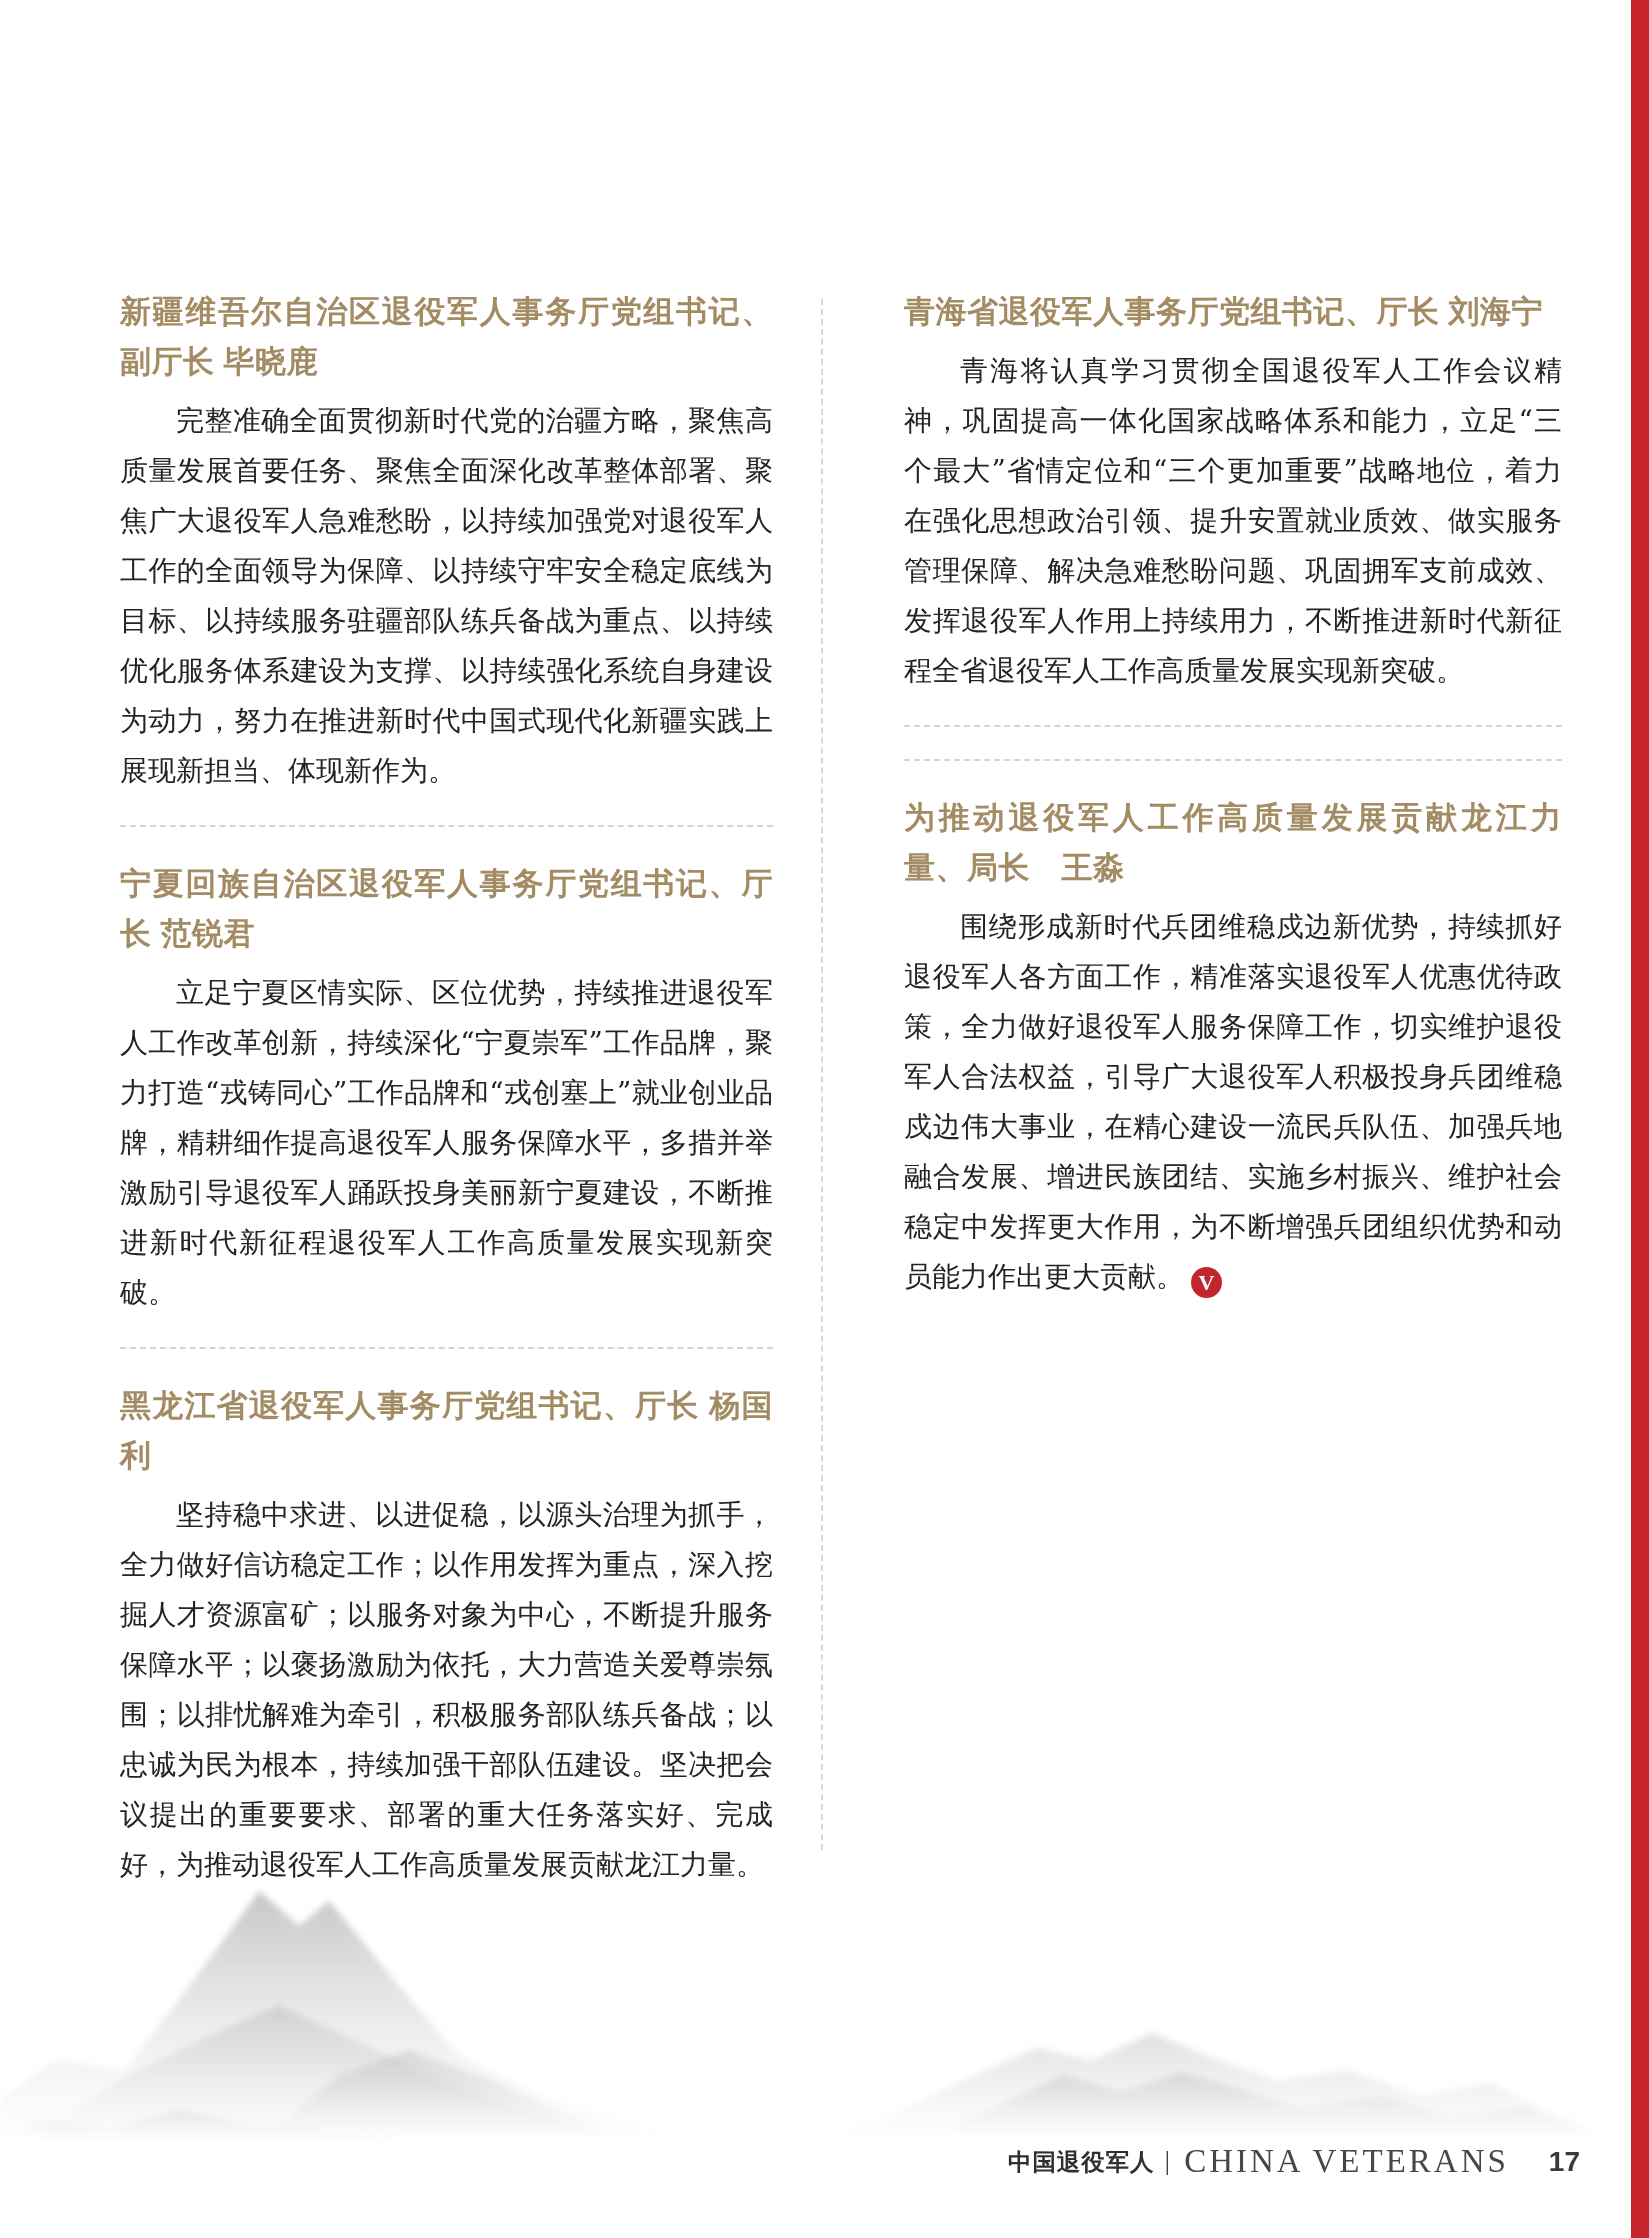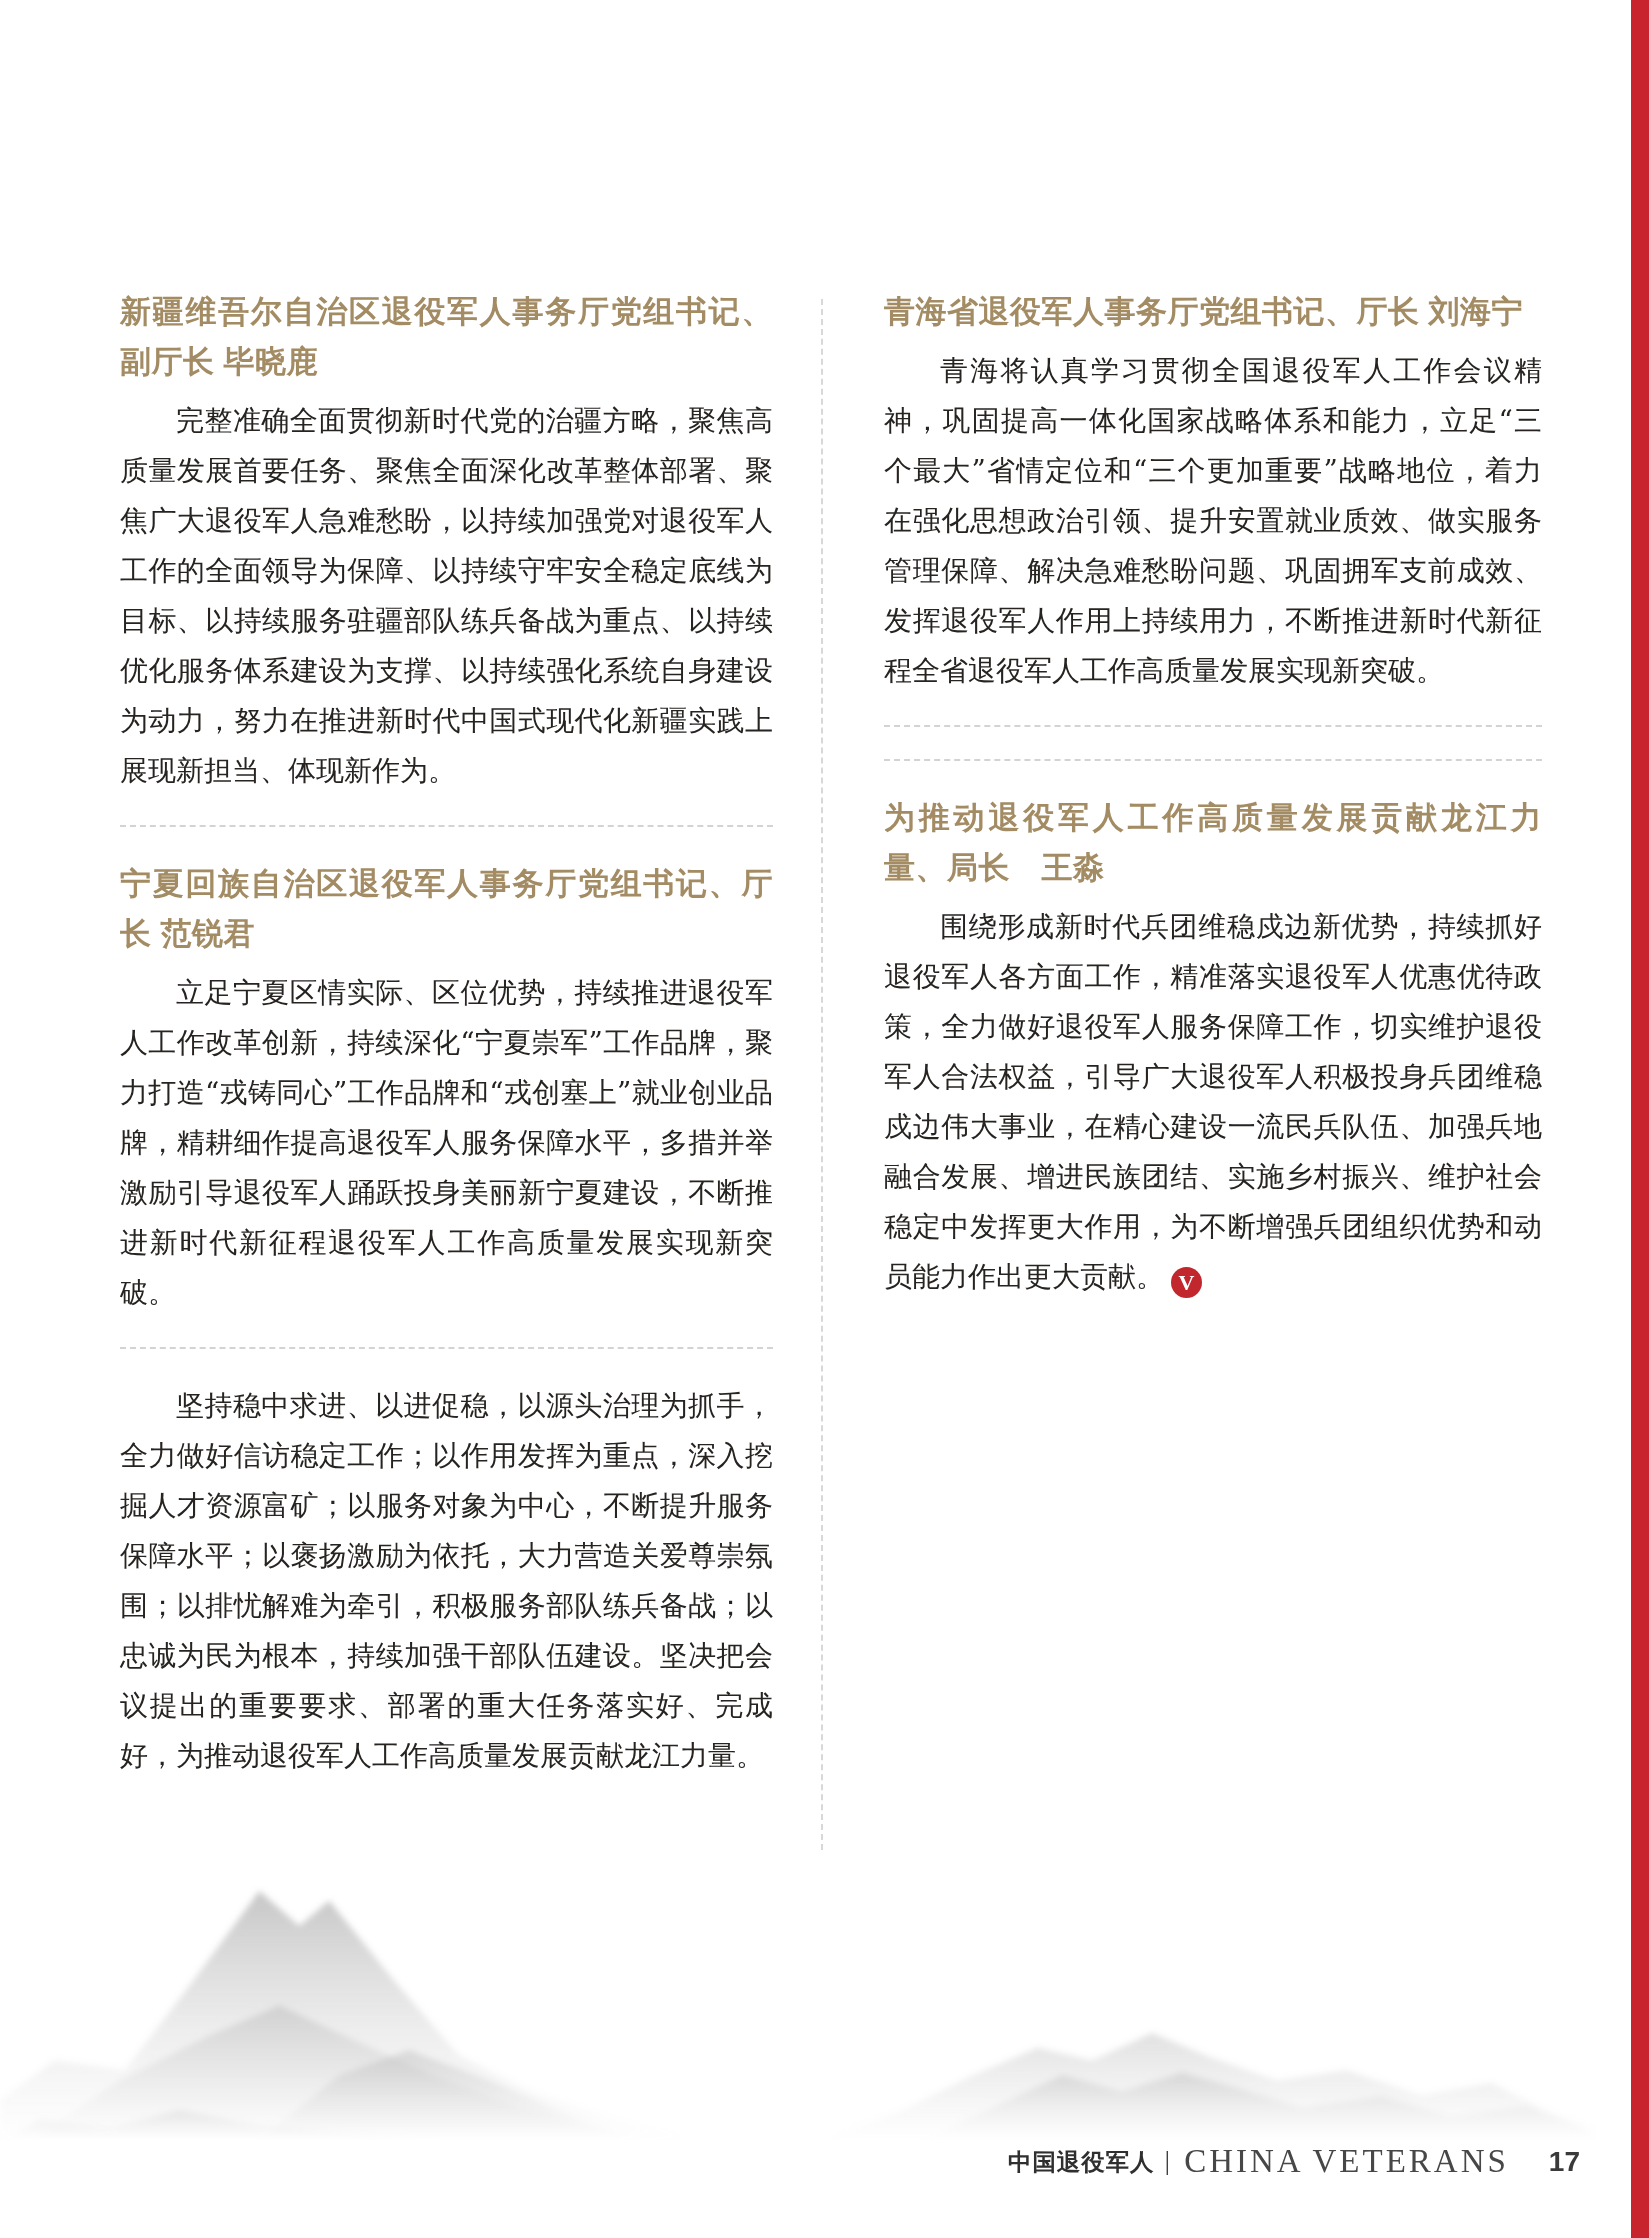--- a/index.html
+++ b/index.html
@@ -33,21 +33,21 @@
     border-left: 2px dashed #d8d8d8;
     z-index: 1;
   }
 
   .col {
     position: absolute;
     top: 287px;
     z-index: 2;
   }
   .col-left  { left: 120px;  width: 653px; }
-  .col-right { left: 884px; width: 658px; }
+  .col-right { left: 904px; width: 658px; }
 
   .sec-heading {
     margin: 0;
     color: #a38b63;
     font-family: "Liberation Sans", sans-serif;
     font-weight: 700;
     font-size: 31px;
     line-height: 50px;
     letter-spacing: 0.5px;
     text-align: justify;
@@ -181,20 +181,21 @@
     <div class="h-divider"></div>
 
     <section>
       <h2 class="sec-heading">宁夏回族自治区退役军人事务厅党组书记、厅长 范锐君</h2>
       <p class="sec-body">立足宁夏区情实际、区位优势，持续推进退役军人工作改革创新，持续深化“宁夏崇军”工作品牌，聚力打造“戎铸同心”工作品牌和“戎创塞上”就业创业品牌，精耕细作提高退役军人服务保障水平，多措并举激励引导退役军人踊跃投身美丽新宁夏建设，不断推进新时代新征程退役军人工作高质量发展实现新突破。</p>
     </section>
 
     <div class="h-divider"></div>
 
     <section>
+      <h2 class="sec-heading">黑龙江省退役军人事务厅党组书记、厅长 杨国利</h2>
       <p class="sec-body">坚持稳中求进、以进促稳，以源头治理为抓手，全力做好信访稳定工作；以作用发挥为重点，深入挖掘人才资源富矿；以服务对象为中心，不断提升服务保障水平；以褒扬激励为依托，大力营造关爱尊崇氛围；以排忧解难为牵引，积极服务部队练兵备战；以忠诚为民为根本，持续加强干部队伍建设。坚决把会议提出的重要要求、部署的重大任务落实好、完成好，为推动退役军人工作高质量发展贡献龙江力量。</p>
     </section>
 
   </div>
 
   <div class="col col-right">
 
     <section>
       <h2 class="sec-heading">青海省退役军人事务厅党组书记、厅长 刘海宁</h2>
       <p class="sec-body">青海将认真学习贯彻全国退役军人工作会议精神，巩固提高一体化国家战略体系和能力，立足“三个最大”省情定位和“三个更加重要”战略地位，着力在强化思想政治引领、提升安置就业质效、做实服务管理保障、解决急难愁盼问题、巩固拥军支前成效、发挥退役军人作用上持续用力，不断推进新时代新征程全省退役军人工作高质量发展实现新突破。</p>

